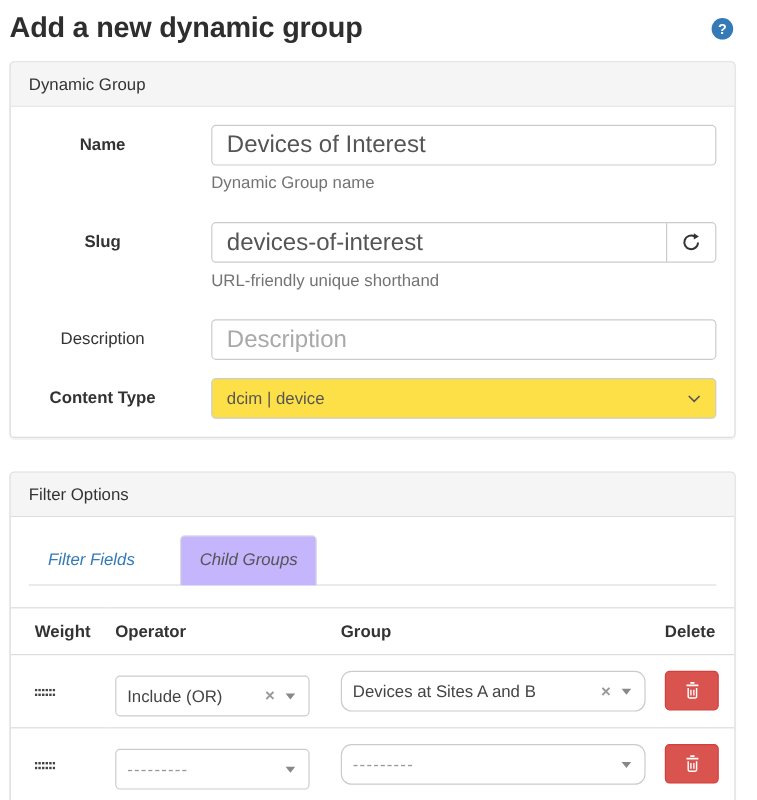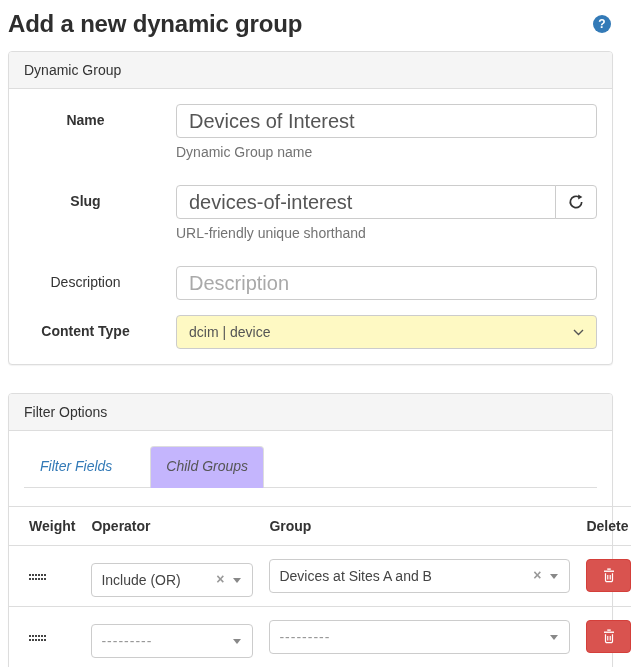--- a/index.html
+++ b/index.html
@@ -68,21 +68,21 @@
   .input-group .form-control { border-radius: 4px 0 0 4px; flex: 1; }
   .input-group-btn {
     width: 42px; flex: 0 0 42px; margin-left: -1px;
     background: #fff; border: 1px solid #ccc; border-radius: 0 4px 4px 0;
     display: flex; align-items: center; justify-content: center;
     cursor: pointer; padding: 0;
   }
 
   .fake-select {
     height: 34px; border: 1px solid #ccc; border-radius: 4px;
-    background: #fef9c3; color: #555;
+    background: #fde047; color: #555;
     display: flex; align-items: center; justify-content: space-between;
     padding: 0 12px; cursor: pointer;
   }
 
   
   .tabs-wrap { padding: 15px 15px 0; font-style: italic; }
   .nav-tabs { display: flex; border-bottom: 1px solid #ddd; }
   .nav-tab {
     padding: 10px 15px; margin-bottom: -1px; margin-right: 2px;
     color: #337ab7; cursor: pointer; border: 1px solid transparent;
@@ -113,21 +113,21 @@
   .drag-handle { display: inline-block; cursor: grab; line-height: 0; padding: 2px 0; }
 
   
   .s2 {
     position: relative; height: 34px;
     border: 1px solid #ccc; border-radius: 4px; background: #fff;
     display: flex; align-items: center;
     padding: 0 44px 0 9px; color: #444; cursor: pointer;
   }
   .s2.w-operator { width: 162px; margin-top: 8px; }
-  .s2.w-group { width: 301px; }
+  .s2.w-group { width: 254px; border-radius: 9px; }
   .s2 .s2-text { white-space: nowrap; overflow: hidden; text-overflow: ellipsis; }
   .s2.placeholder .s2-text { color: #999; letter-spacing: 1px; }
   .s2-clear {
     position: absolute; right: 28px; top: 50%; transform: translateY(-54%);
     color: #999; font-weight: 700; font-size: 14px; cursor: pointer; line-height: 1;
   }
   .s2-caret {
     position: absolute; right: 11px; top: 50%; transform: translateY(-40%);
     width: 0; height: 0;
     border-top: 5px solid #888;

